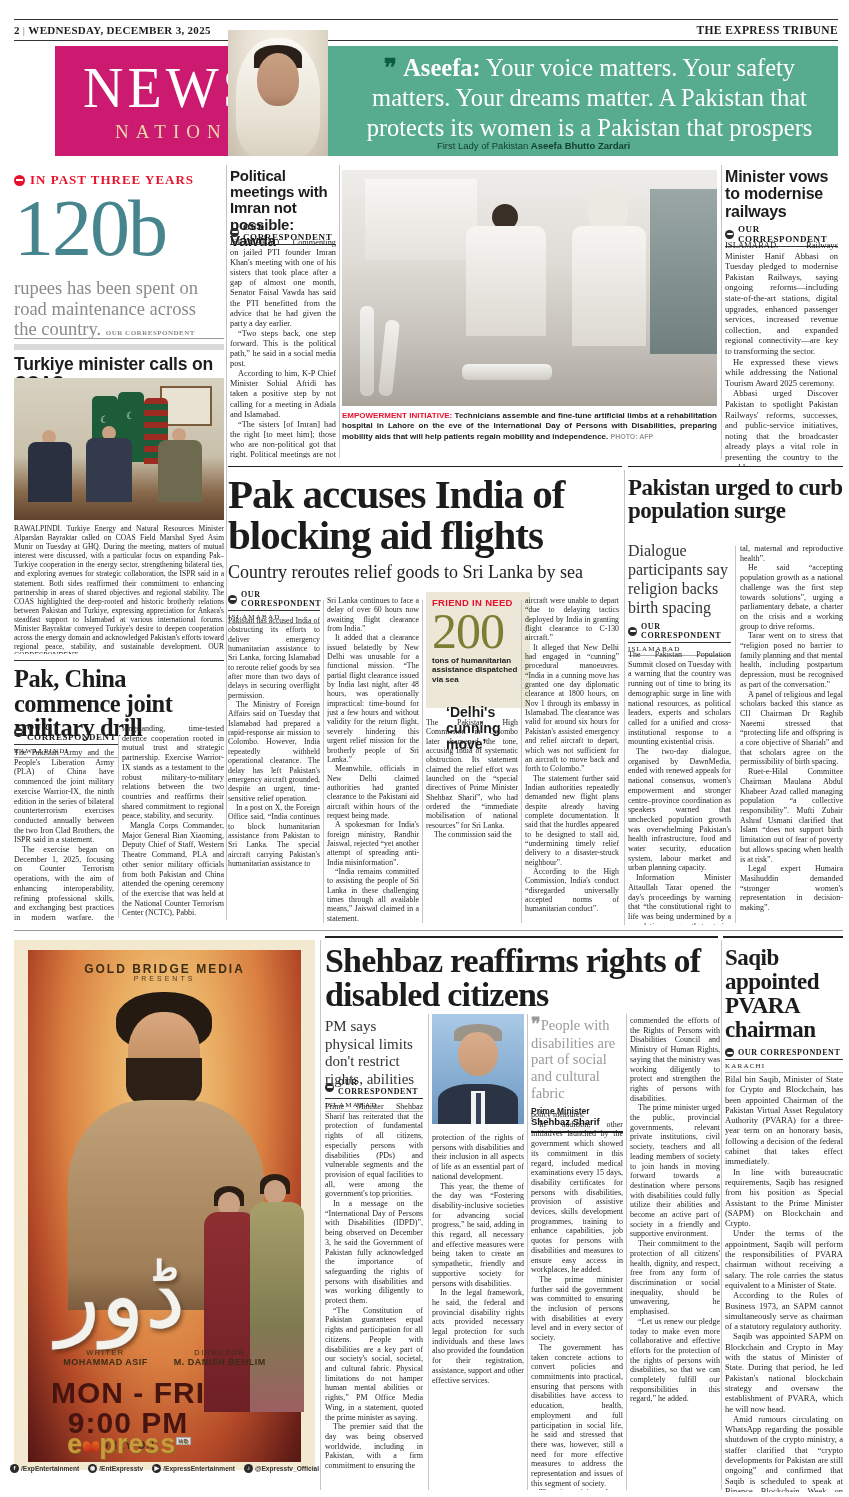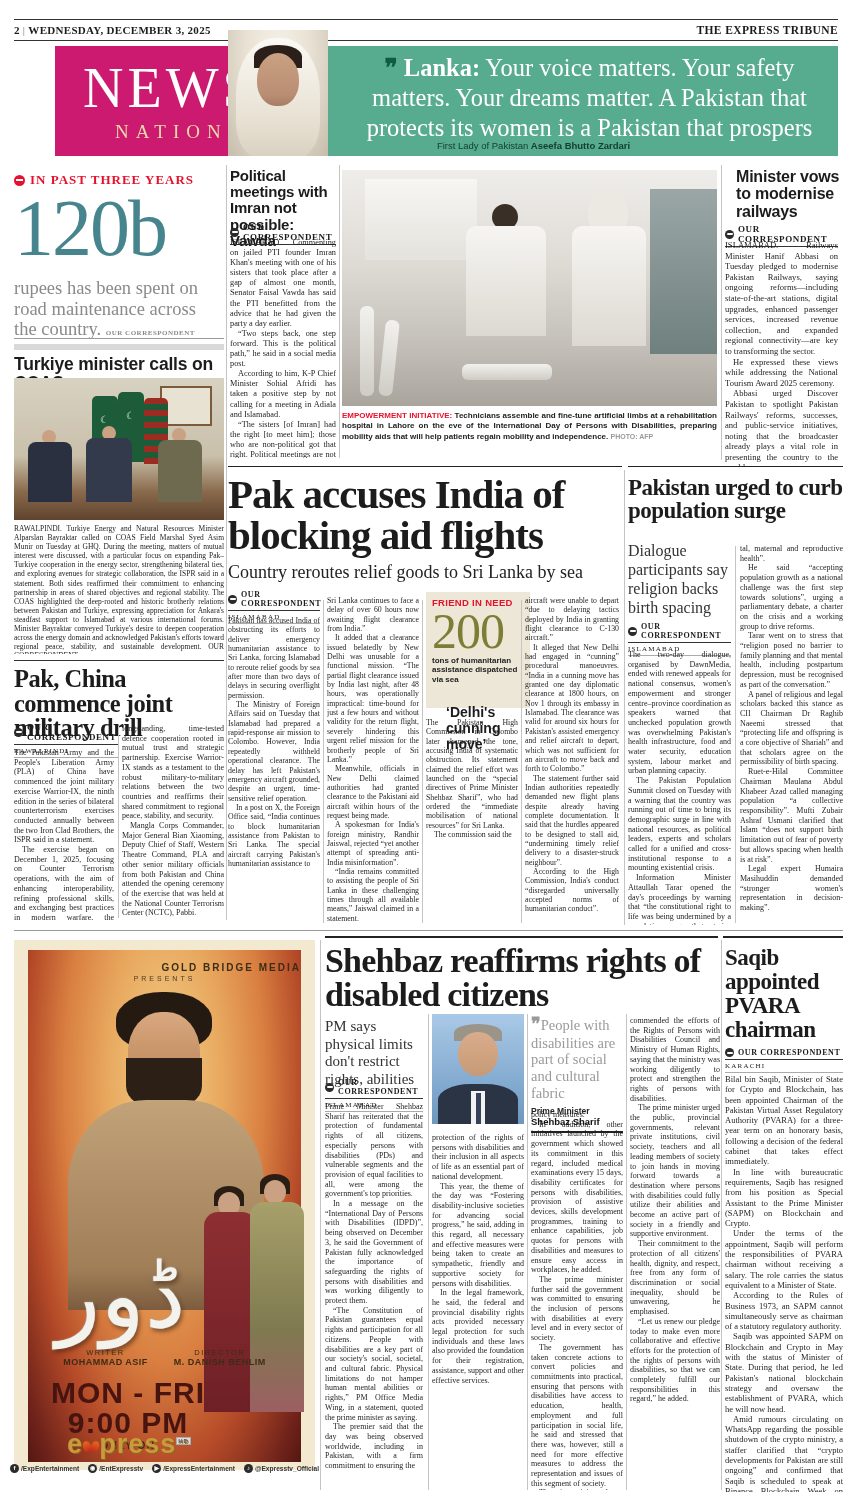--- a/index.html
+++ b/index.html
@@ -103,21 +103,21 @@
   .pm-face{position:absolute;left:28%;top:16%;width:44%;height:40%;border-radius:48%;background:linear-gradient(180deg,#d9ad8b,#c79a77);}
   .pm-hair{position:absolute;left:24%;top:9%;width:52%;height:16%;border-radius:50% 50% 0 0;background:#9b9489;}
   .pm-suit{position:absolute;left:6%;bottom:0;width:88%;height:36%;border-radius:40% 40% 0 0;background:#2a3445;}
   .pm-shirt{position:absolute;left:42%;bottom:0;width:16%;height:30%;background:#f2f2f0;}
   .pm-tie{position:absolute;left:48%;bottom:0;width:5%;height:28%;background:#37405c;}
 
   
   .ad{background:#f2e9d0;}
   .ad-art{position:absolute;left:14px;right:14px;top:10px;bottom:8px;
      background:radial-gradient(ellipse at 50% 26%,#f3cf8a 0%,#e8a85e 30%,#d97f41 52%,#b44a28 72%,#6e221a 92%,#541712 100%);}
-  .ad-presenter{font-family:"Liberation Sans",sans-serif;font-weight:bold;color:#3d2c17;font-size:10px;letter-spacing:2px;text-align:right;}
+  .ad-presenter{font-family:"Liberation Sans",sans-serif;font-weight:bold;color:#3d2c17;font-size:12px;letter-spacing:2px;text-align:center;}
   .ad-presents{font-family:"Liberation Sans",sans-serif;color:#4a3a25;font-size:7px;letter-spacing:3px;text-align:center;}
   .ad-man-hair{position:absolute;border-radius:48% 48% 40% 40%;background:#241a12;}
   .ad-man-face{position:absolute;border-radius:46%;background:linear-gradient(180deg,#d9a97f,#c08a5f 70%,#8a5a3a);}
   .ad-man-beard{position:absolute;border-radius:0 0 46% 46%;background:#2c2016;}
   .ad-man-coat{position:absolute;border-radius:40% 40% 0 0;background:linear-gradient(180deg,#c2a279,#a07f58 80%,#7c5c3e);}
   .ad-woman1{position:absolute;border-radius:14px 14px 0 0;background:linear-gradient(180deg,#8e2f32,#6e2026);}
   .ad-woman2{position:absolute;border-radius:14px 14px 0 0;background:linear-gradient(180deg,#a7a06b,#7f7a50 60%,#9c5f62);}
   .ad-whead{position:absolute;border-radius:50%;background:#caa183;}
   .ad-whair{position:absolute;border-radius:50% 50% 0 0;background:#2a1d14;}
   .ad-title{position:absolute;color:#f4f2ec;font-size:92px;line-height:1;text-shadow:2px 3px 4px rgba(60,30,10,.55), 0 0 2px #bbb;}
@@ -152,21 +152,21 @@
   <div class="abs masthead" style="right:11px;top:24px;">THE EXPRESS TRIBUNE</div>
   <div class="hl" style="left:14px;right:11px;top:40px;background:#333;"></div>
 
   <div class="abs banner-pink" style="left:55px;top:46px;width:268px;height:110px;">
     <div class="abs news-word" style="left:28px;top:14px;">NEWS</div>
     <div class="abs national-word" style="left:60px;top:76px;">NATIONAL</div>
   </div>
   <div class="abs banner-teal" style="left:323px;top:46px;width:515px;height:110px;">
     <div class="abs banner-quote" style="left:26px;right:8px;top:7px;">
       <span class="qmark">❞</span>
-      <b>Lanka:</b><span> Your voice matters. Your safety matters. Your dreams matter. A Pakistan that protects its women is a Pakistan that prospers</span>
+      <b>Aseefa:</b><span> Your voice matters. Your safety matters. Your dreams matter. A Pakistan that protects its women is a Pakistan that prospers</span>
     </div>
     <div class="abs banner-attr" style="left:26px;right:120px;bottom:5px;">
       <span>First Lady of Pakistan </span><b>Aseefa Bhutto Zardari</b>
     </div>
   </div>
   <div class="abs ph aseefa-photo" style="left:228px;top:30px;width:100px;height:126px;">
     <div class="aseefa-scarf"></div>
     <div class="aseefa-hair"></div>
     <div class="aseefa-face"></div>
   </div>
@@ -239,21 +239,21 @@
     <div class="emp-limb" style="left:120px;bottom:26px;width:90px;height:16px;"></div>
     <div class="emp-head" style="left:150px;top:34px;width:26px;height:26px;"></div>
     <div class="emp-fig" style="left:124px;top:56px;width:80px;height:110px;"></div>
     <div class="emp-scarf" style="left:246px;top:18px;width:40px;height:46px;"></div>
     <div class="emp-fig" style="left:230px;top:56px;width:74px;height:120px;"></div>
   </div>
   <div class="abs photo-cap" style="left:342px;top:411px;width:375px;">
     <span class="cap-label">EMPOWERMENT INITIATIVE:</span><span> Technicians assemble and fine-tune artificial limbs at a rehabilitation hospital in Lahore on the eve of the International Day of Persons with Disabilities, preparing mobility aids that will help patients regain mobility and independence. </span><span class="credit">PHOTO: AFP</span>
   </div>
 
-  <div class="abs h-sans" style="left:725px;top:168px;width:113px;font-size:16px;margin-left:11px;">Minister vows to modernise railways</div>
+  <div class="abs h-sans" style="left:725px;top:168px;width:113px;font-size:16px;">Minister vows to modernise railways</div>
   <div class="abs" style="left:725px;top:224px;width:113px;">
     <div class="corr">
         <span class="globe"></span>
         <span>OUR CORRESPONDENT</span>
       </div>
   </div>
   <div class="abs bt bt-lg" style="left:725px;top:240px;width:113px;height:226px;">
       <p>ISLAMABAD. Railways Minister Hanif Abbasi on Tuesday pledged to modernise Pakistan Railways, saying ongoing reforms—including state-of-the-art stations, digital upgrades, enhanced passenger services, increased revenue collection, and expanded regional connectivity—are key to transforming the sector.</p>
       <p>He expressed these views while addressing the National Tourism Award 2025 ceremony.</p>
       <p>Abbasi urged Discover Pakistan to spotlight Pakistan Railways' reforms, successes, and public-service initiatives, noting that the broadcaster already plays a vital role in presenting the country to the world.</p>
@@ -306,22 +306,22 @@
   <div class="abs h-serif" style="left:628px;top:476px;width:215px;font-size:23px;">Pakistan urged to curb population surge</div>
   <div class="abs standfirst" style="left:628px;top:542px;width:103px;">Dialogue participants say religion backs birth spacing</div>
   <div class="abs" style="left:628px;top:622px;width:103px;">
     <div class="corr" style="font-size:8px;">
         <span class="globe"></span>
         <span>OUR CORRESPONDENT</span>
       </div>
     <div class="dateline">ISLAMABAD</div>
   </div>
   <div class="abs bt" style="left:628px;top:650px;width:103px;height:275px;">
+      <p>The Pakistan Population Summit closed on Tuesday with a warning that the country was running out of time to bring its demographic surge in line with national resources, as political leaders, experts and scholars called for a unified and cross-institutional response to a mounting existential crisis.</p>
       <p>The two-day dialogue, organised by DawnMedia, ended with renewed appeals for national consensus, women's empowerment and stronger centre–province coordination as speakers warned that unchecked population growth was overwhelming Pakistan's health infrastructure, food and water security, education system, labour market and urban planning capacity.</p>
-      <p>The Pakistan Population Summit closed on Tuesday with a warning that the country was running out of time to bring its demographic surge in line with national resources, as political leaders, experts and scholars called for a unified and cross-institutional response to a mounting existential crisis.</p>
       <p>Information Minister Attaullah Tarar opened the day's proceedings by warning that “the constitutional right to life was being undermined by a population surge that strains neona-</p>
     </div>
   <div class="abs bt" style="left:740px;top:544px;width:103px;height:381px;">
       <p>tal, maternal and reproductive health”.</p>
       <p>He said “accepting population growth as a national challenge was the first step towards solutions”, urging a parliamentary debate, a charter on the crisis and a working group to drive reforms.</p>
       <p>Tarar went on to stress that “religion posed no barrier to family planning and that mental health, including postpartum depression, must be recognised as part of the conversation.”</p>
       <p>A panel of religious and legal scholars backed this stance as CII Chairman Dr Raghib Naeemi stressed that “protecting life and offspring is a core objective of Shariah” and that scholars agree on the permissibility of birth spacing.</p>
       <p>Ruet-e-Hilal Committee Chairman Maulana Abdul Khabeer Azad called managing population “a collective responsibility”. Mufti Zubair Ashraf Usmani clarified that Islam “does not support birth limitation out of fear of poverty but allows spacing when health is at risk”.</p>
       <p>Legal expert Humaira Masihuddin demanded “stronger women's representation in decision-making”.</p>
     </div>

